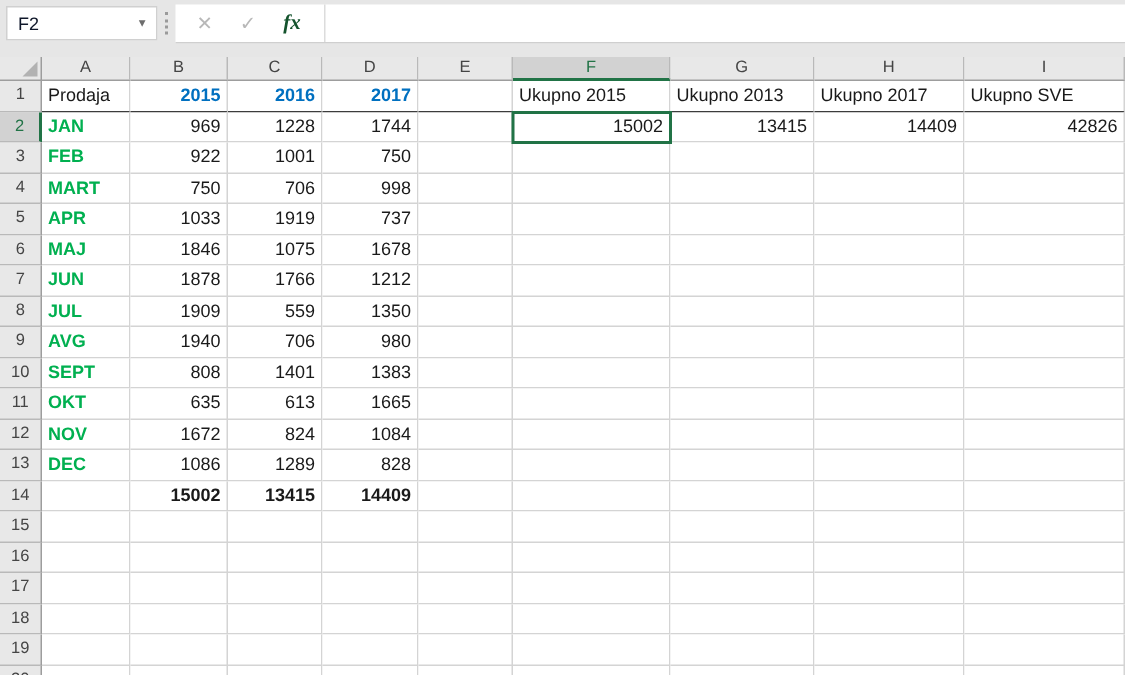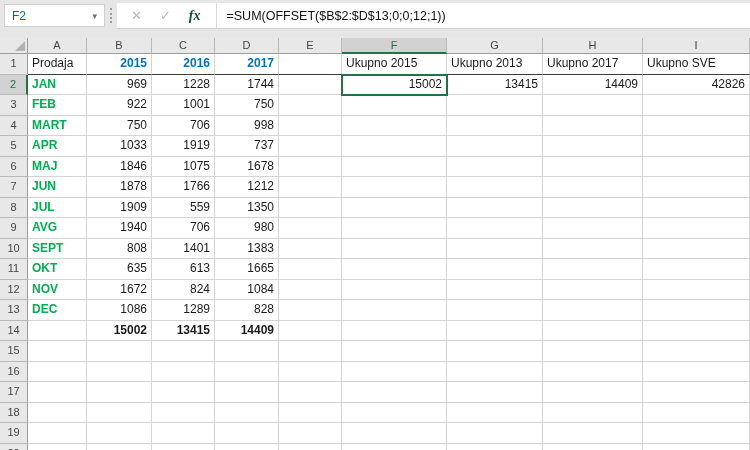--- a/index.html
+++ b/index.html
@@ -3,21 +3,21 @@
 <meta charset="utf-8">
 <style>
   html,body{margin:0;padding:0;}
   .app{position:relative;width:750px;height:450px;overflow:hidden;background:#e6e6e6;
        font-family:"Liberation Sans","DejaVu Sans",sans-serif;-webkit-font-smoothing:antialiased;}
 
   
   .topbar{position:absolute;top:0;left:0;width:750px;height:38px;background:#e6e6e6;}
   .namebox{position:absolute;left:4px;top:4px;width:99px;height:21px;background:#fff;
            border:1px solid #d0d0d0;display:flex;align-items:center;}
-  .nb-text{padding-left:7px;font-size:12px;color:#0369a1;flex:1;}
+  .nb-text{padding-left:7px;font-size:12px;color:#0f172a;flex:1;}
   .nb-arrow{font-size:9px;color:#6d6d6d;padding-right:7px;}
   .vdots{position:absolute;left:110px;top:8px;height:15px;width:0;border-left:2px dotted #9a9a9a;}
   .fpanel{position:absolute;left:117px;top:3px;right:0;height:25px;background:#fff;
           border-bottom:1px solid #cfcfcf;display:flex;align-items:center;}
   .fbtn{display:inline-block;text-align:center;}
   .dis{color:#b8b8b8;font-size:13px;margin-left:18px;}
   .dis:first-child{margin-left:14px;}
   .fx{font-family:"Liberation Serif","DejaVu Serif",serif;font-style:italic;font-weight:600;
       color:#14532d;font-size:14px;margin-left:18px;}
   .fsep{width:1px;height:25px;background:#dcdcdc;margin-left:16px;}
@@ -64,21 +64,20 @@
     <div class="namebox">
       <span class="nb-text">F2</span>
       <span class="nb-arrow">▾</span>
     </div>
     <div class="vdots"></div>
     <div class="fpanel">
       <span class="fbtn dis">✕</span>
       <span class="fbtn dis">✓</span>
       <span class="fbtn fx">fx</span>
       <div class="fsep"></div>
-      <div class="ftext">=SUM(OFFSET($B$2:$D$13;0;0;12;1))</div>
     </div>
   </div>
 
   <div class="sheet">
     <div class="grid" id="grid">
         <div class="ch corner">
           <div class="corner-tri"></div>
         </div>
         <div class="ch colh">A</div>
         <div class="ch colh">B</div>

